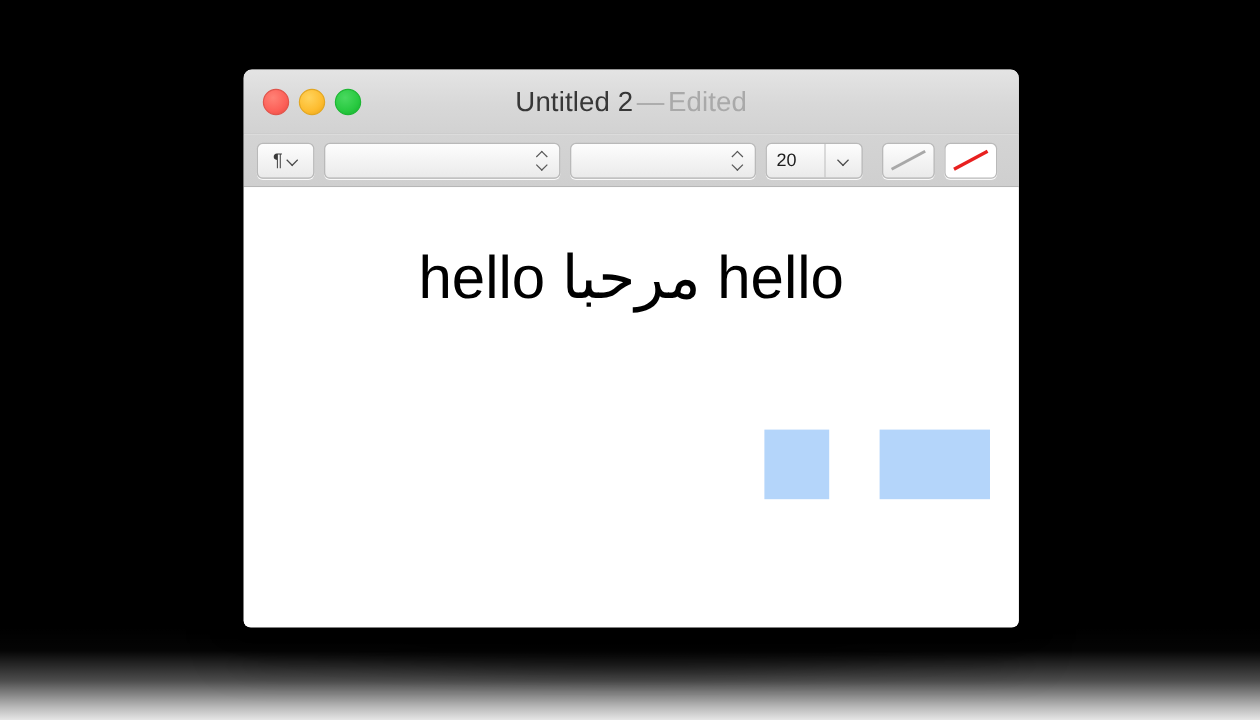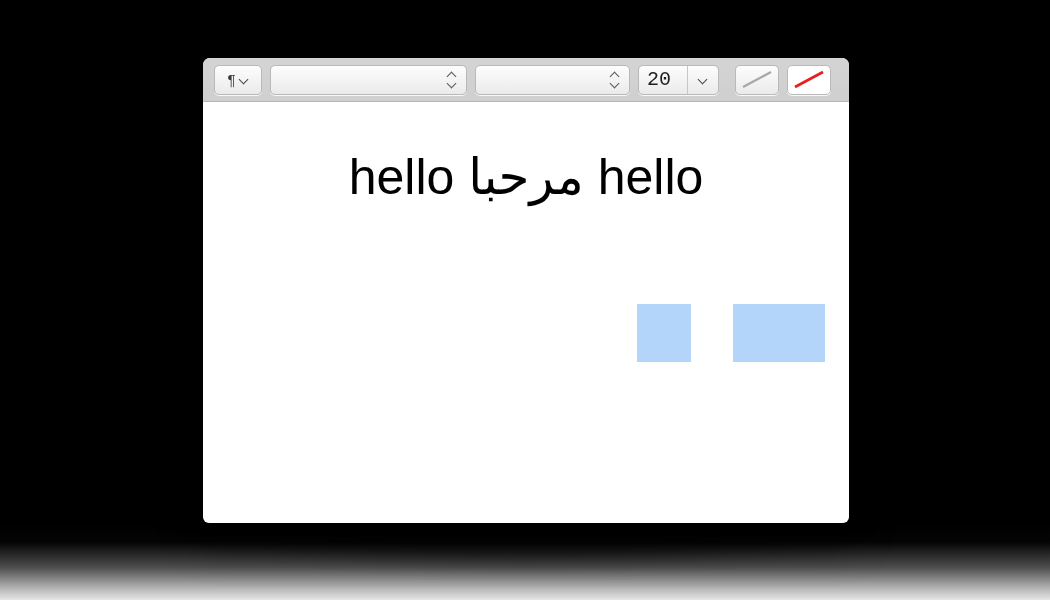--- a/index.html
+++ b/index.html
@@ -200,29 +200,29 @@
   .stepper-arrows::after  { bottom: 3px; transform: rotate(-135deg); }
 
   
   #font-size-group {
     padding: 0;
     width: 81px;
   }
   #font-size-field {
     flex: 1;
     padding: 0 8px;
-    font-size: 20px;
+    font-size: 15px;
     color: #1d1d1d;
     border: none;
     background: transparent;
     outline: none;
     width: 100%;
     height: 100%;
     box-sizing: border-box;
-    font-family: Liberation Mono, monospace;
+    font-family: Liberation Sans, sans-serif;
   }
   #font-size-popup-button {
     width: 30px;
     height: 100%;
     border-left: 1px solid #c6c6c6;
     display: flex;
     align-items: center;
     justify-content: center;
     cursor: default;
   }
@@ -277,20 +277,30 @@
 <body>
 
 <div id="desktop">
   <div id="desktop-bottom-glow"></div>
 </div>
 
 <div id="window-drop-shadow"></div>
 
 <div id="window">
 
+  <div id="titlebar">
+    <div id="traffic-lights">
+      <div class="traffic-light" id="close-button"></div>
+      <div class="traffic-light" id="minimize-button"></div>
+      <div class="traffic-light" id="zoom-button"></div>
+    </div>
+    <div id="window-title">
+      <span class="title-doc-name">Untitled 2</span><span class="title-separator">—</span><span class="title-edited-state">Edited</span>
+    </div>
+  </div>
 
   <div id="format-toolbar">
 
     <div class="bezel" id="paragraph-style-button">
       <span id="paragraph-mark-icon">¶</span>
       <span class="chevron-down"></span>
     </div>
 
     <div class="bezel combo-box" id="font-family-combo">
       <span class="combo-value"></span>

